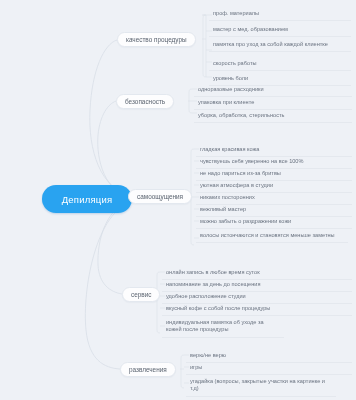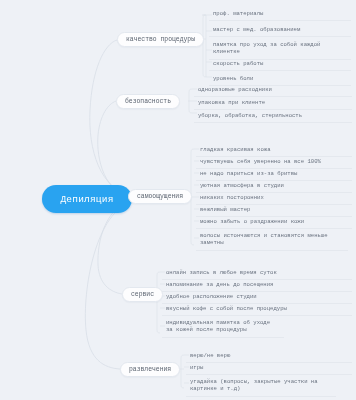--- a/index.html
+++ b/index.html
@@ -10,21 +10,20 @@
     overflow:hidden;
     position:relative;
   }
   #canvas{position:absolute;inset:0;width:356px;height:400px;}
   svg.links{position:absolute;left:0;top:0;width:356px;height:400px;pointer-events:none;}
 
   .node{
     position:absolute;
     box-sizing:border-box;
     white-space:nowrap;
-    font-family:Liberation Mono, monospace;
   }
 
   
   .root{
     left:42px;top:185px;
     width:90px;height:28px;
     background:#29a3f0;
     border-radius:14px;
     color:#ffffff;
     font-size:9.5px;

